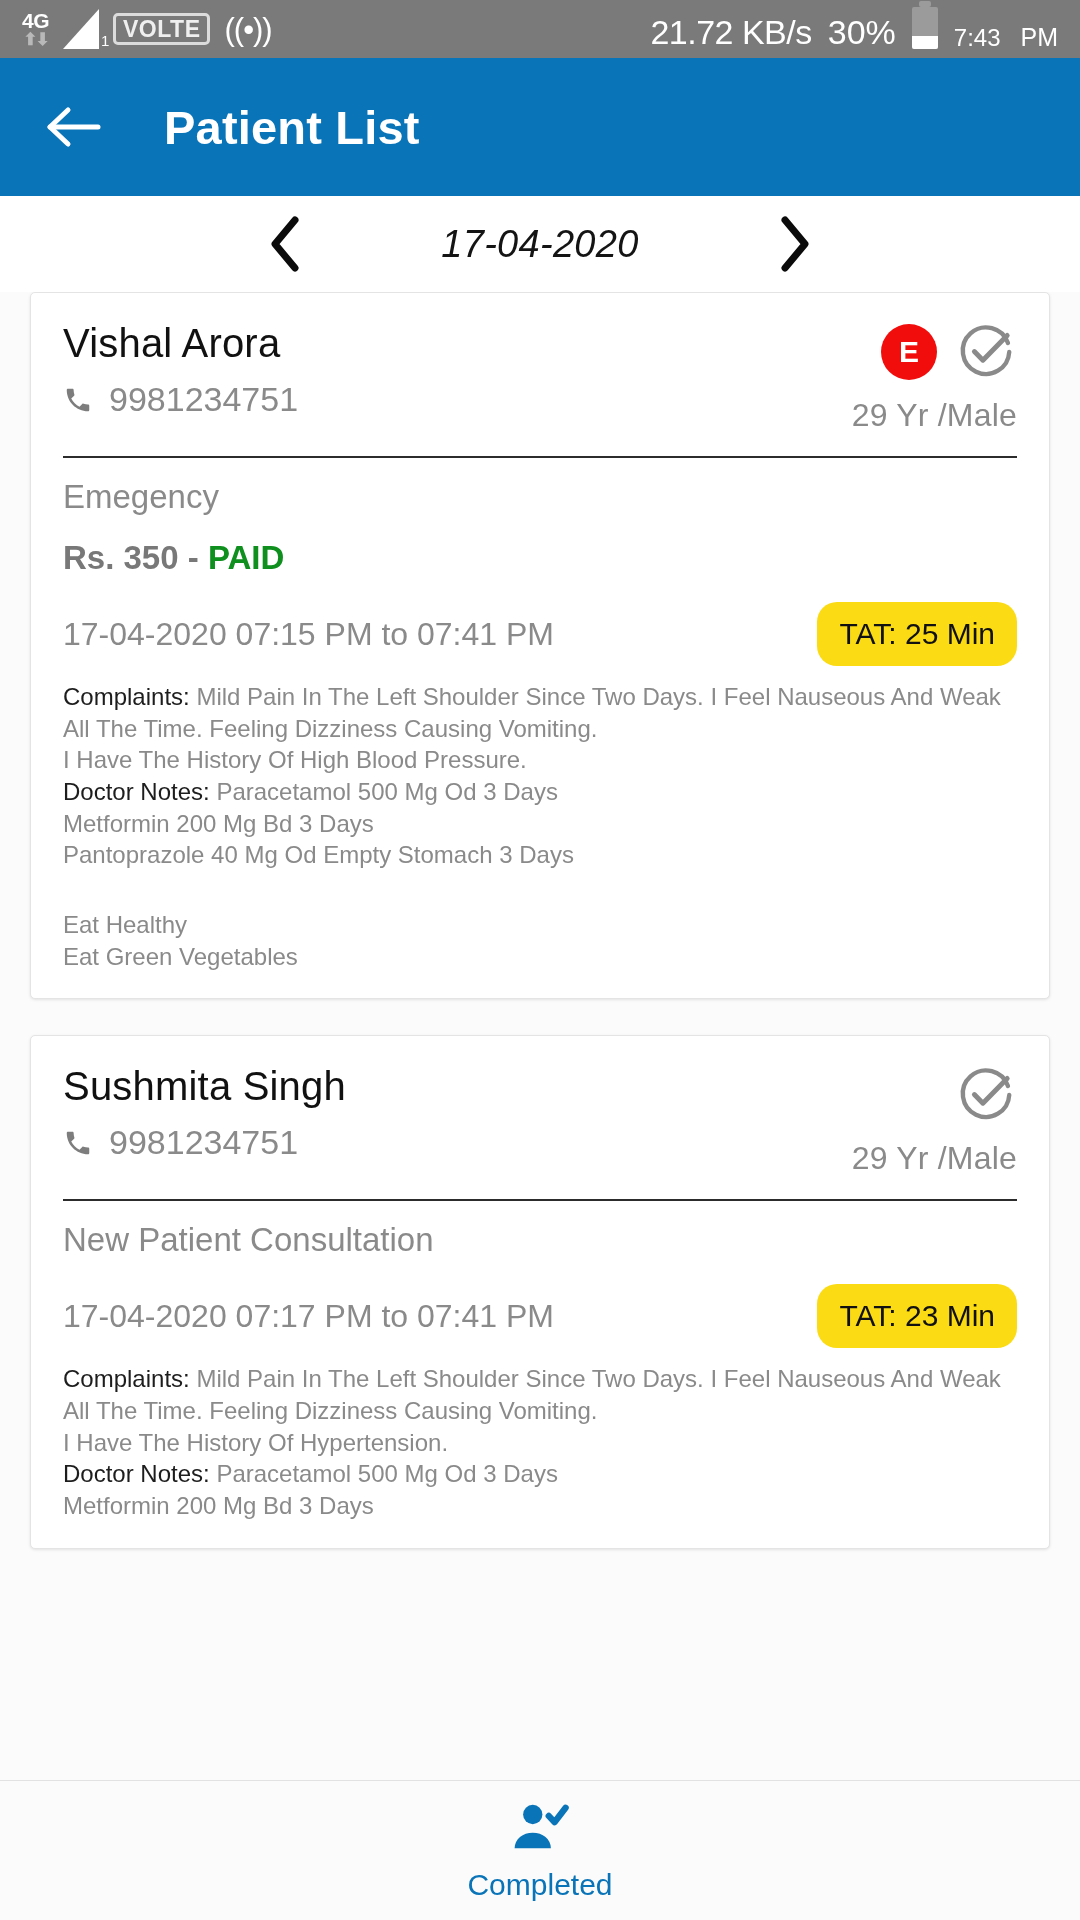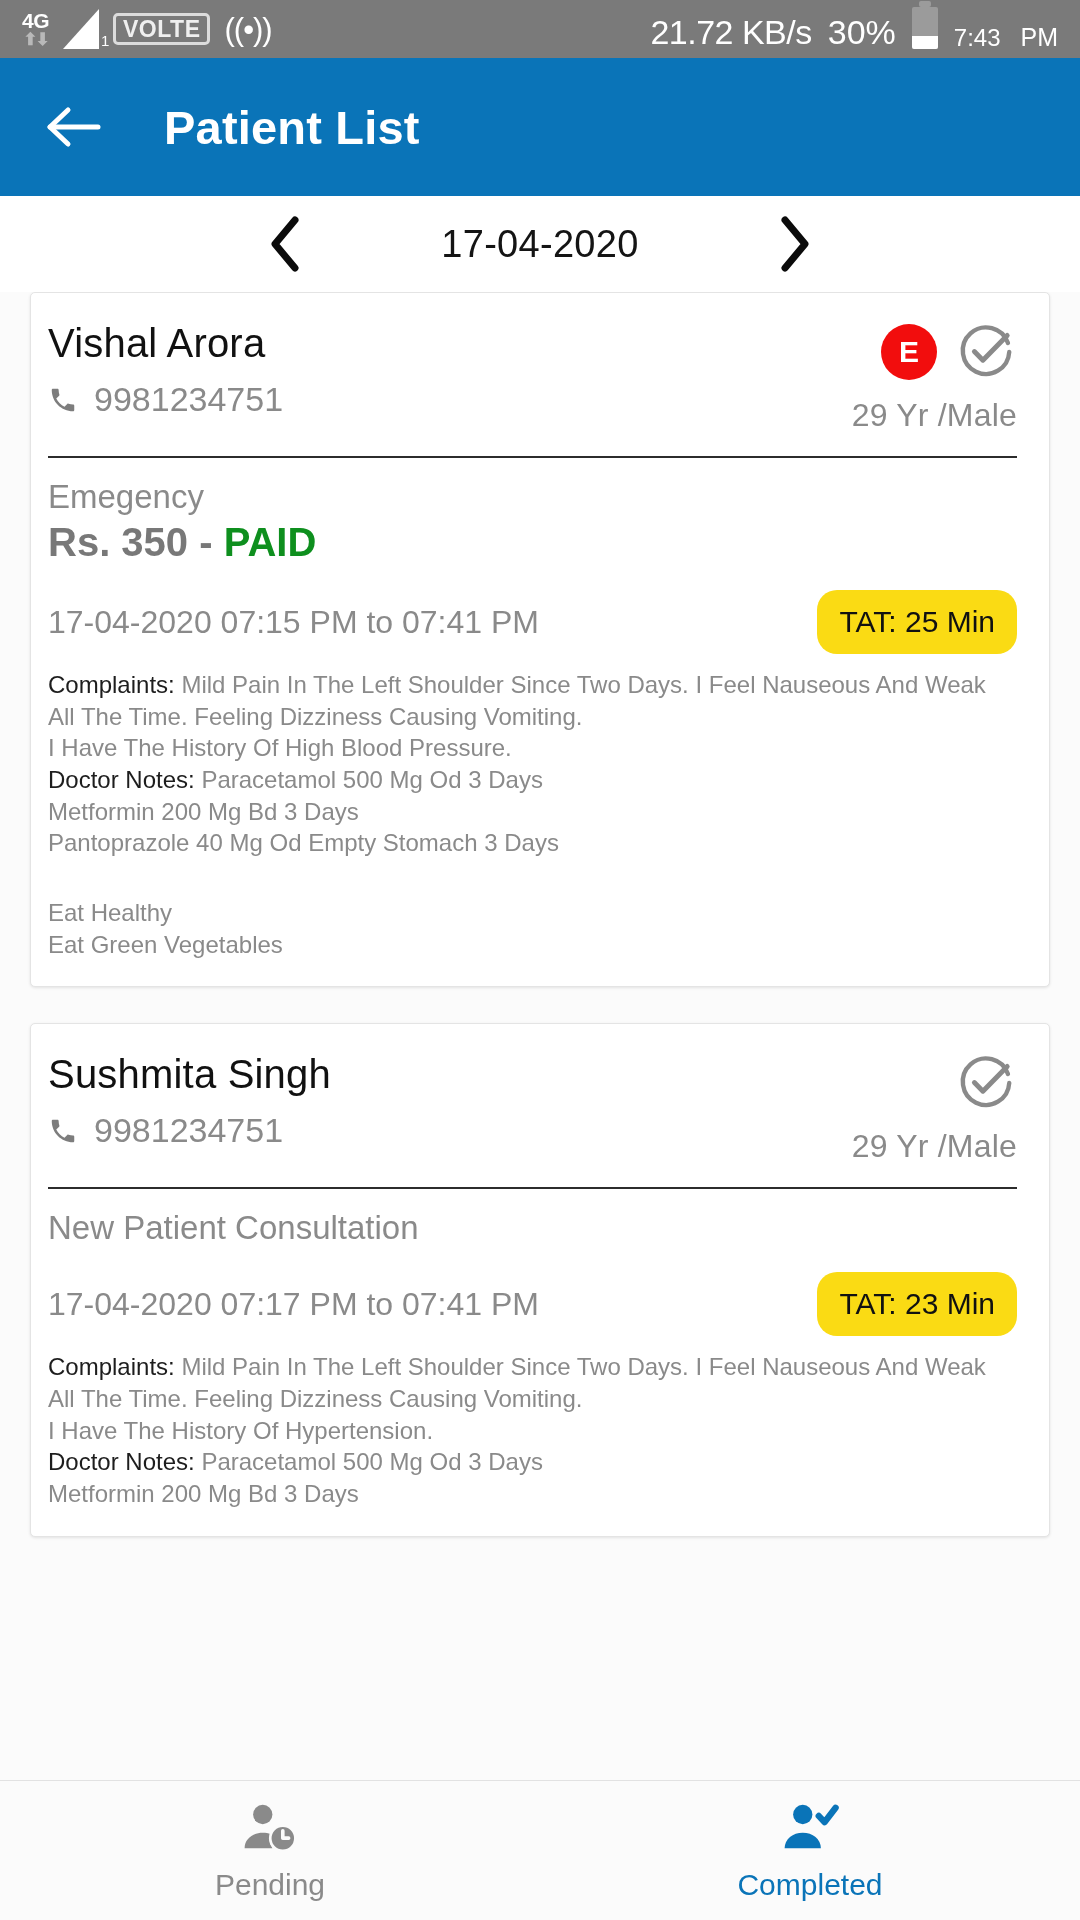--- a/index.html
+++ b/index.html
@@ -108,20 +108,21 @@
 
   
   .datebar {
     height: 96px;
     background: #ffffff;
     display: flex;
     align-items: center;
     justify-content: center;
     gap: 130px;
     flex: 0 0 96px;
+    font-style: italic;
   }
   .date-chev {
     font-size: 0; cursor: pointer;
     width: 50px; height: 60px;
     display: flex; align-items: center; justify-content: center;
   }
   .date-label { font-size: 38px; color: #141414; letter-spacing: .3px; }
 
   
   .list {
@@ -129,21 +130,21 @@
     background: #fbfbfb;
     padding: 0 30px;
     overflow: hidden;
   }
 
   .card {
     background: #ffffff;
     border: 1px solid #e4e4e4;
     border-radius: 5px;
     box-shadow: 0 1px 3px rgba(0,0,0,.10);
-    padding: 28px 32px 26px 17px;
+    padding: 28px 32px 26px 32px;
     margin-bottom: 36px;
   }
 
   .card-head { display: flex; align-items: flex-start; }
   .head-left { flex: 1 1 auto; }
   .p-name {
     font-size: 40px; color: #111111; letter-spacing: .2px;
   }
   .p-phone-row {
     display: flex; align-items: center; gap: 16px; margin-top: 14px;
@@ -163,21 +164,21 @@
   .p-agegender {
     font-size: 32px; color: #8a8a8a; margin-top: 14px; letter-spacing: .2px;
   }
 
   .divider {
     height: 2px; background: #2c2c2c; margin: 22px 0 20px 0;
   }
 
   .visit-type { font-size: 33px; color: #8a8a8a; }
   .fee-row {
-    font-size: 40px; font-weight: 700; color: #787878; margin-top: 4px;
+    font-size: 33px; font-weight: 700; color: #787878; margin-top: 23px;
   }
   .fee-paid { color: #0e8f1e; }
 
   .time-row {
     display: flex; align-items: center; margin-top: 24px; min-height: 66px;
   }
   .time-text { font-size: 32px; color: #8a8a8a; flex: 1 1 auto; }
   .tat-badge {
     background: #fadb14;
     border-radius: 20px;
@@ -361,29 +362,20 @@
           <span>Paracetamol 500 Mg Od 3 Days</span>
         </p>
         <p>Metformin 200 Mg Bd 3 Days</p>
 
       </div>
     </div>
 
   </div>
 
   <div class="bottomnav">
-    <div class="nav-item nav-pending">
-      <svg width="62" height="58" viewBox="0 0 24 24">
-        <circle cx="9" cy="6" r="4" fill="#8a8a8a"></circle>
-        <path d="M1.5 20c0-4 3.4-6.5 7.5-6.5 1.2 0 2.3.2 3.3.6A6.4 6.4 0 0 0 13 20z" fill="#8a8a8a"></path>
-        <circle cx="17.3" cy="15.8" r="5.2" fill="#8a8a8a" stroke="#fbfbfb" stroke-width="1.1"></circle>
-        <path d="M17.3 12.7v3.1h2.4" stroke="#fbfbfb" stroke-width="1.5" fill="none" stroke-linecap="round" stroke-linejoin="round"></path>
-      </svg>
-      <span class="nav-label">Pending</span>
-    </div>
     <div class="nav-item nav-completed">
       <svg width="62" height="58" viewBox="0 0 24 24">
         <circle cx="9" cy="6" r="4" fill="#0a74b8"></circle>
         <path d="M1.5 20c0-4 3.4-6.5 7.5-6.5s7.5 2.5 7.5 6.5z" fill="#0a74b8"></path>
         <path d="M15.6 6.6 L18 9.2 L22.6 3.2" stroke="#0a74b8" stroke-width="2.6" fill="none" stroke-linecap="round" stroke-linejoin="round"></path>
       </svg>
       <span class="nav-label">Completed</span>
     </div>
   </div>
 

